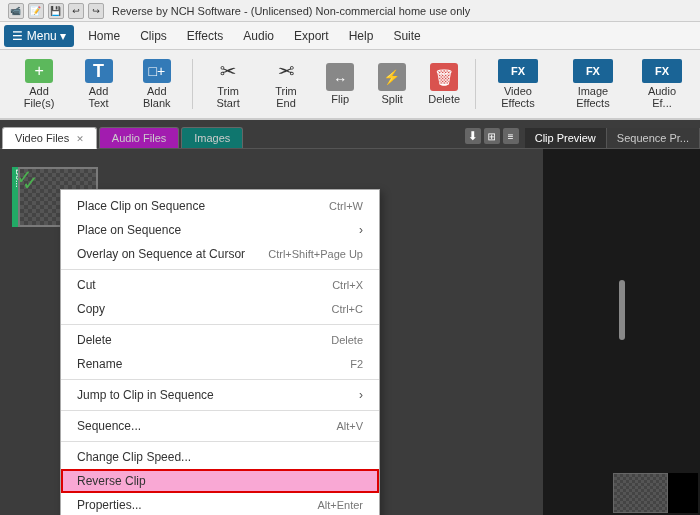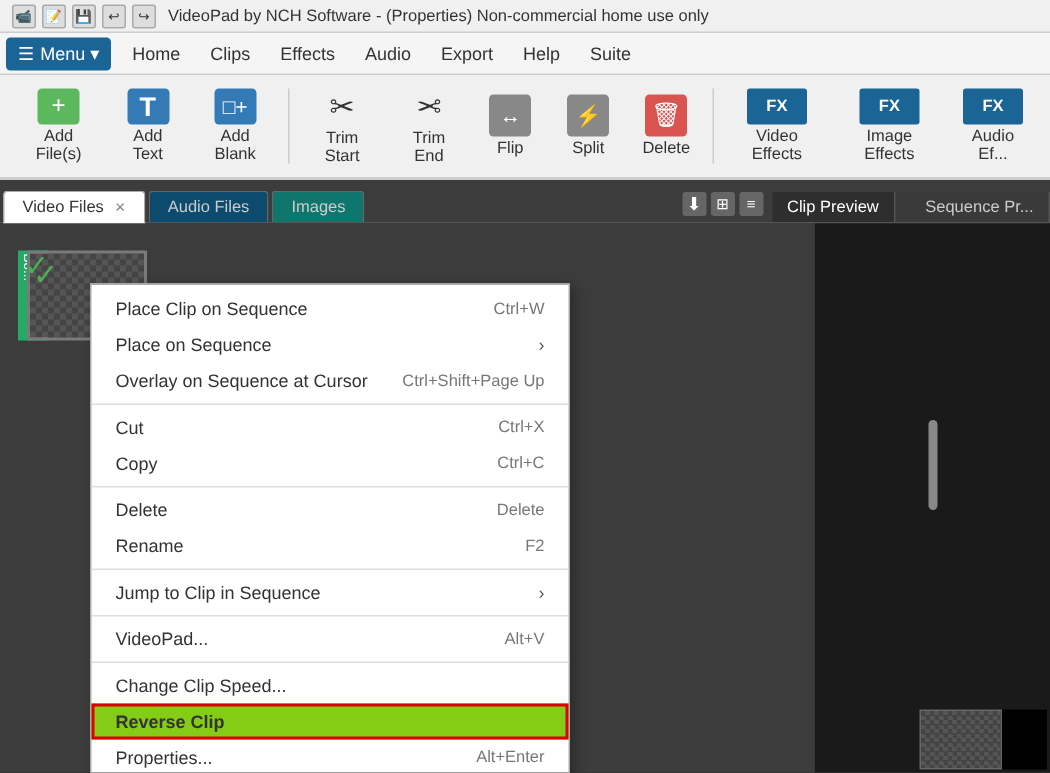--- a/index.html
+++ b/index.html
@@ -153,38 +153,36 @@
       justify-content: space-between;
       padding: 5px 16px 5px 16px;
       cursor: pointer;
       font-size: 12px;
       color: #333;
     }
     .ctx-item .shortcut { color: #777; font-size: 11px; }
     .ctx-item .arrow { color: #555; }
     .ctx-sep { height: 1px; background: #ddd; margin: 3px 0; }
     .ctx-item.highlighted {
-      background: #84cc16;
+      background: #f9a8d4;
       outline: 2px solid #d00;
       outline-offset: -2px;
-      font-weight: bold;
     }
 
     
     #right-panel {
       flex: 1;
       background: #2e2e2e;
       display: flex;
       flex-direction: column;
     }
     #right-tabs {
       display: flex;
       background: #3a3a3a;
       border-bottom: 1px solid #555;
-      gap: 10px;
     }
     .right-tab {
       padding: 4px 10px;
       font-size: 11px;
       color: #ccc;
       cursor: pointer;
       border-right: 1px solid #555;
     }
     .right-tab.active {
       background: #2e2e2e;
@@ -258,21 +256,21 @@
 <body>
 
 <div id="title-bar">
   <div class="title-icons">
     <span>📹</span>
     <span>📝</span>
     <span>💾</span>
     <span>↩</span>
     <span>↪</span>
   </div>
-  <span>VideoPad by NCH Software - (Properties) Non-commercial home use only</span>
+  <span>Reverse by NCH Software - (Unlicensed) Non-commercial home use only</span>
 </div>
 
 <div id="menu-bar">
   <div id="menu-btn">
     <span>☰</span>
     <span>Menu ▾</span>
   </div>
   <div class="menu-button">
     <span>Home</span>
   </div>
@@ -346,21 +344,21 @@
 </div>
 
 <div style="display:flex; flex-direction:column; flex:1; height: calc(515px - 22px - 28px - 70px);">
 
   <div style="display:flex; background:#3c3c3c; align-items:flex-end; border-bottom:1px solid #555;">
     <div id="tab-area" style="display:flex; align-items:flex-end; background:#3c3c3c; border-bottom:none; flex:1;">
       <div class="tab active">
         <span>Video Files</span>
         <span style="margin-left:4px; font-size:9px; color:#888;">✕</span>
       </div>
-      <div class="tab" style="background:#0c4a6e; color:#ccc; border-color:#666;">
+      <div class="tab" style="background:#a21caf; color:#ccc; border-color:#666;">
         <span>Audio Files</span>
       </div>
       <div class="tab" style="background:#0f766e; color:#ccc; border-color:#666;">
         <span>Images</span>
       </div>
       <div style="margin-left:auto; display:flex; align-items:center; gap:3px; padding:4px 6px;">
         <div class="tab-icon-btn" style="background:#666; font-size:12px;">⬇</div>
         <div class="tab-icon-btn" style="background:#666; font-size:10px;">⊞</div>
         <div class="tab-icon-btn" style="background:#666; font-size:10px;">≡</div>
       </div>
@@ -424,21 +422,21 @@
             <span>Rename</span>
             <span class="shortcut">F2</span>
           </div>
           <div class="ctx-sep"></div>
           <div class="ctx-item">
             <span>Jump to Clip in Sequence</span>
             <span class="arrow">›</span>
           </div>
           <div class="ctx-sep"></div>
           <div class="ctx-item">
-            <span>VideoPad...</span>
+            <span>Sequence...</span>
             <span class="shortcut">Alt+V</span>
           </div>
           <div class="ctx-sep"></div>
           <div class="ctx-item">
             <span>Change Clip Speed...</span>
             <span class="shortcut"></span>
           </div>
           <div class="ctx-item highlighted">
             <span>Reverse Clip</span>
             <span class="shortcut"></span>

